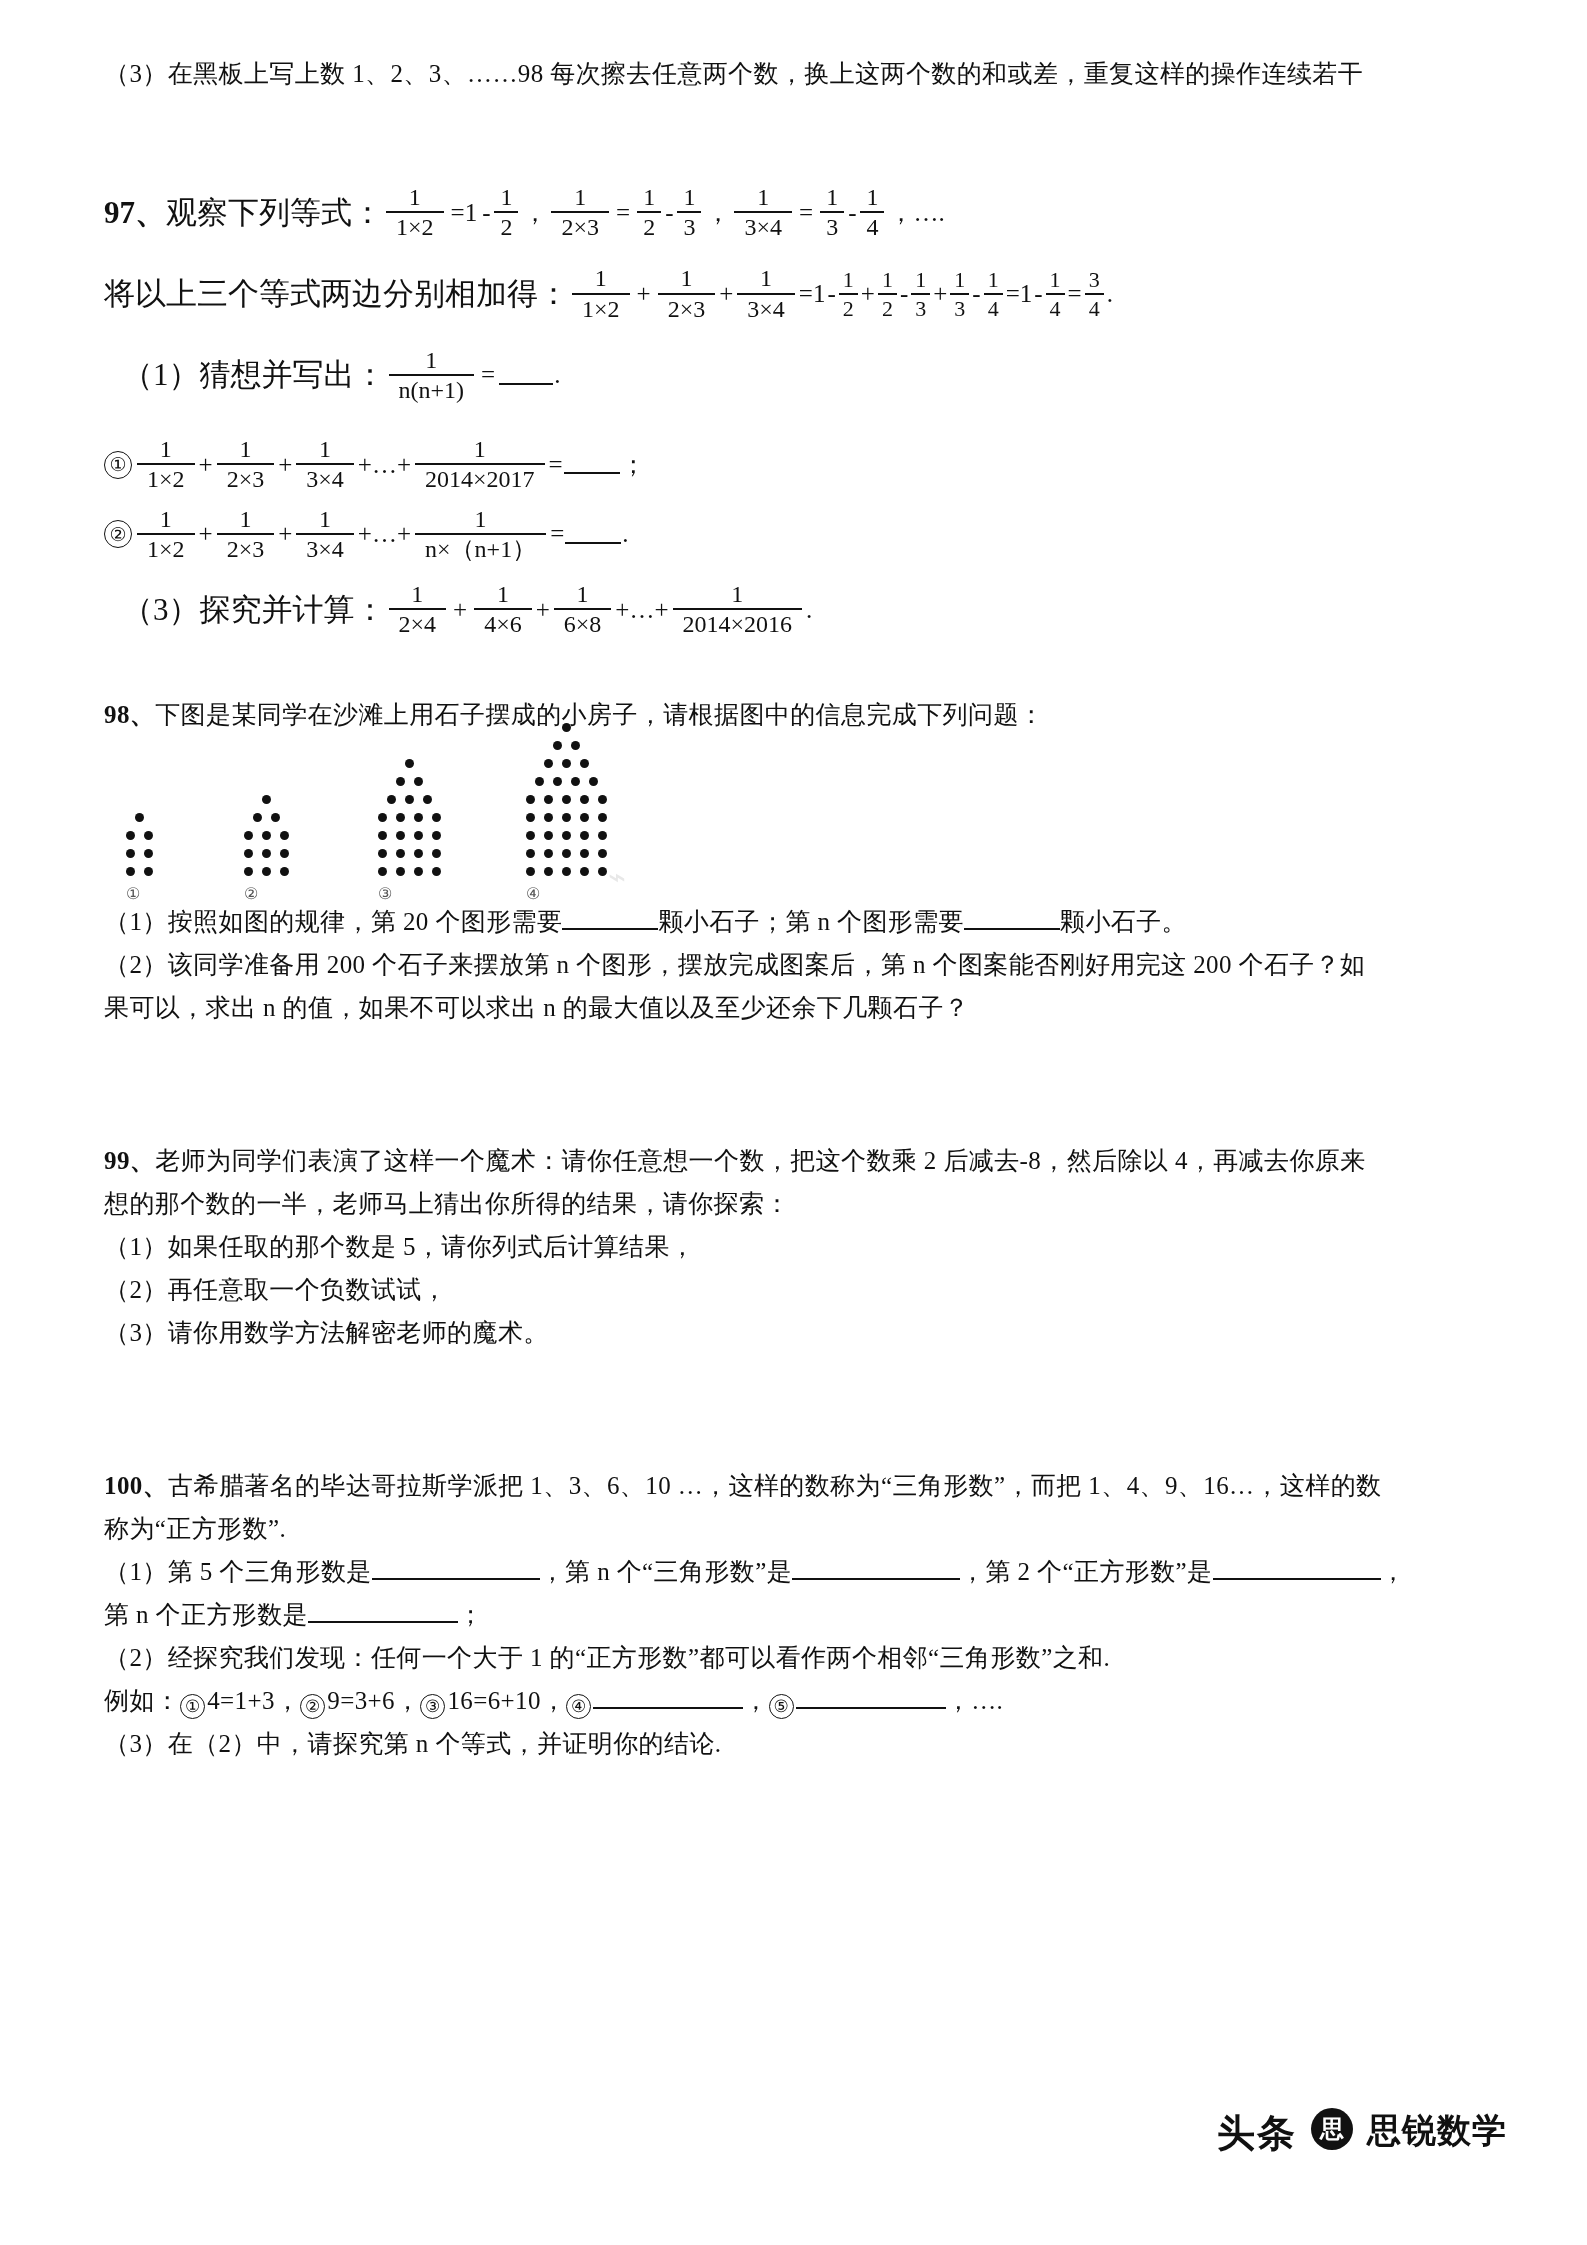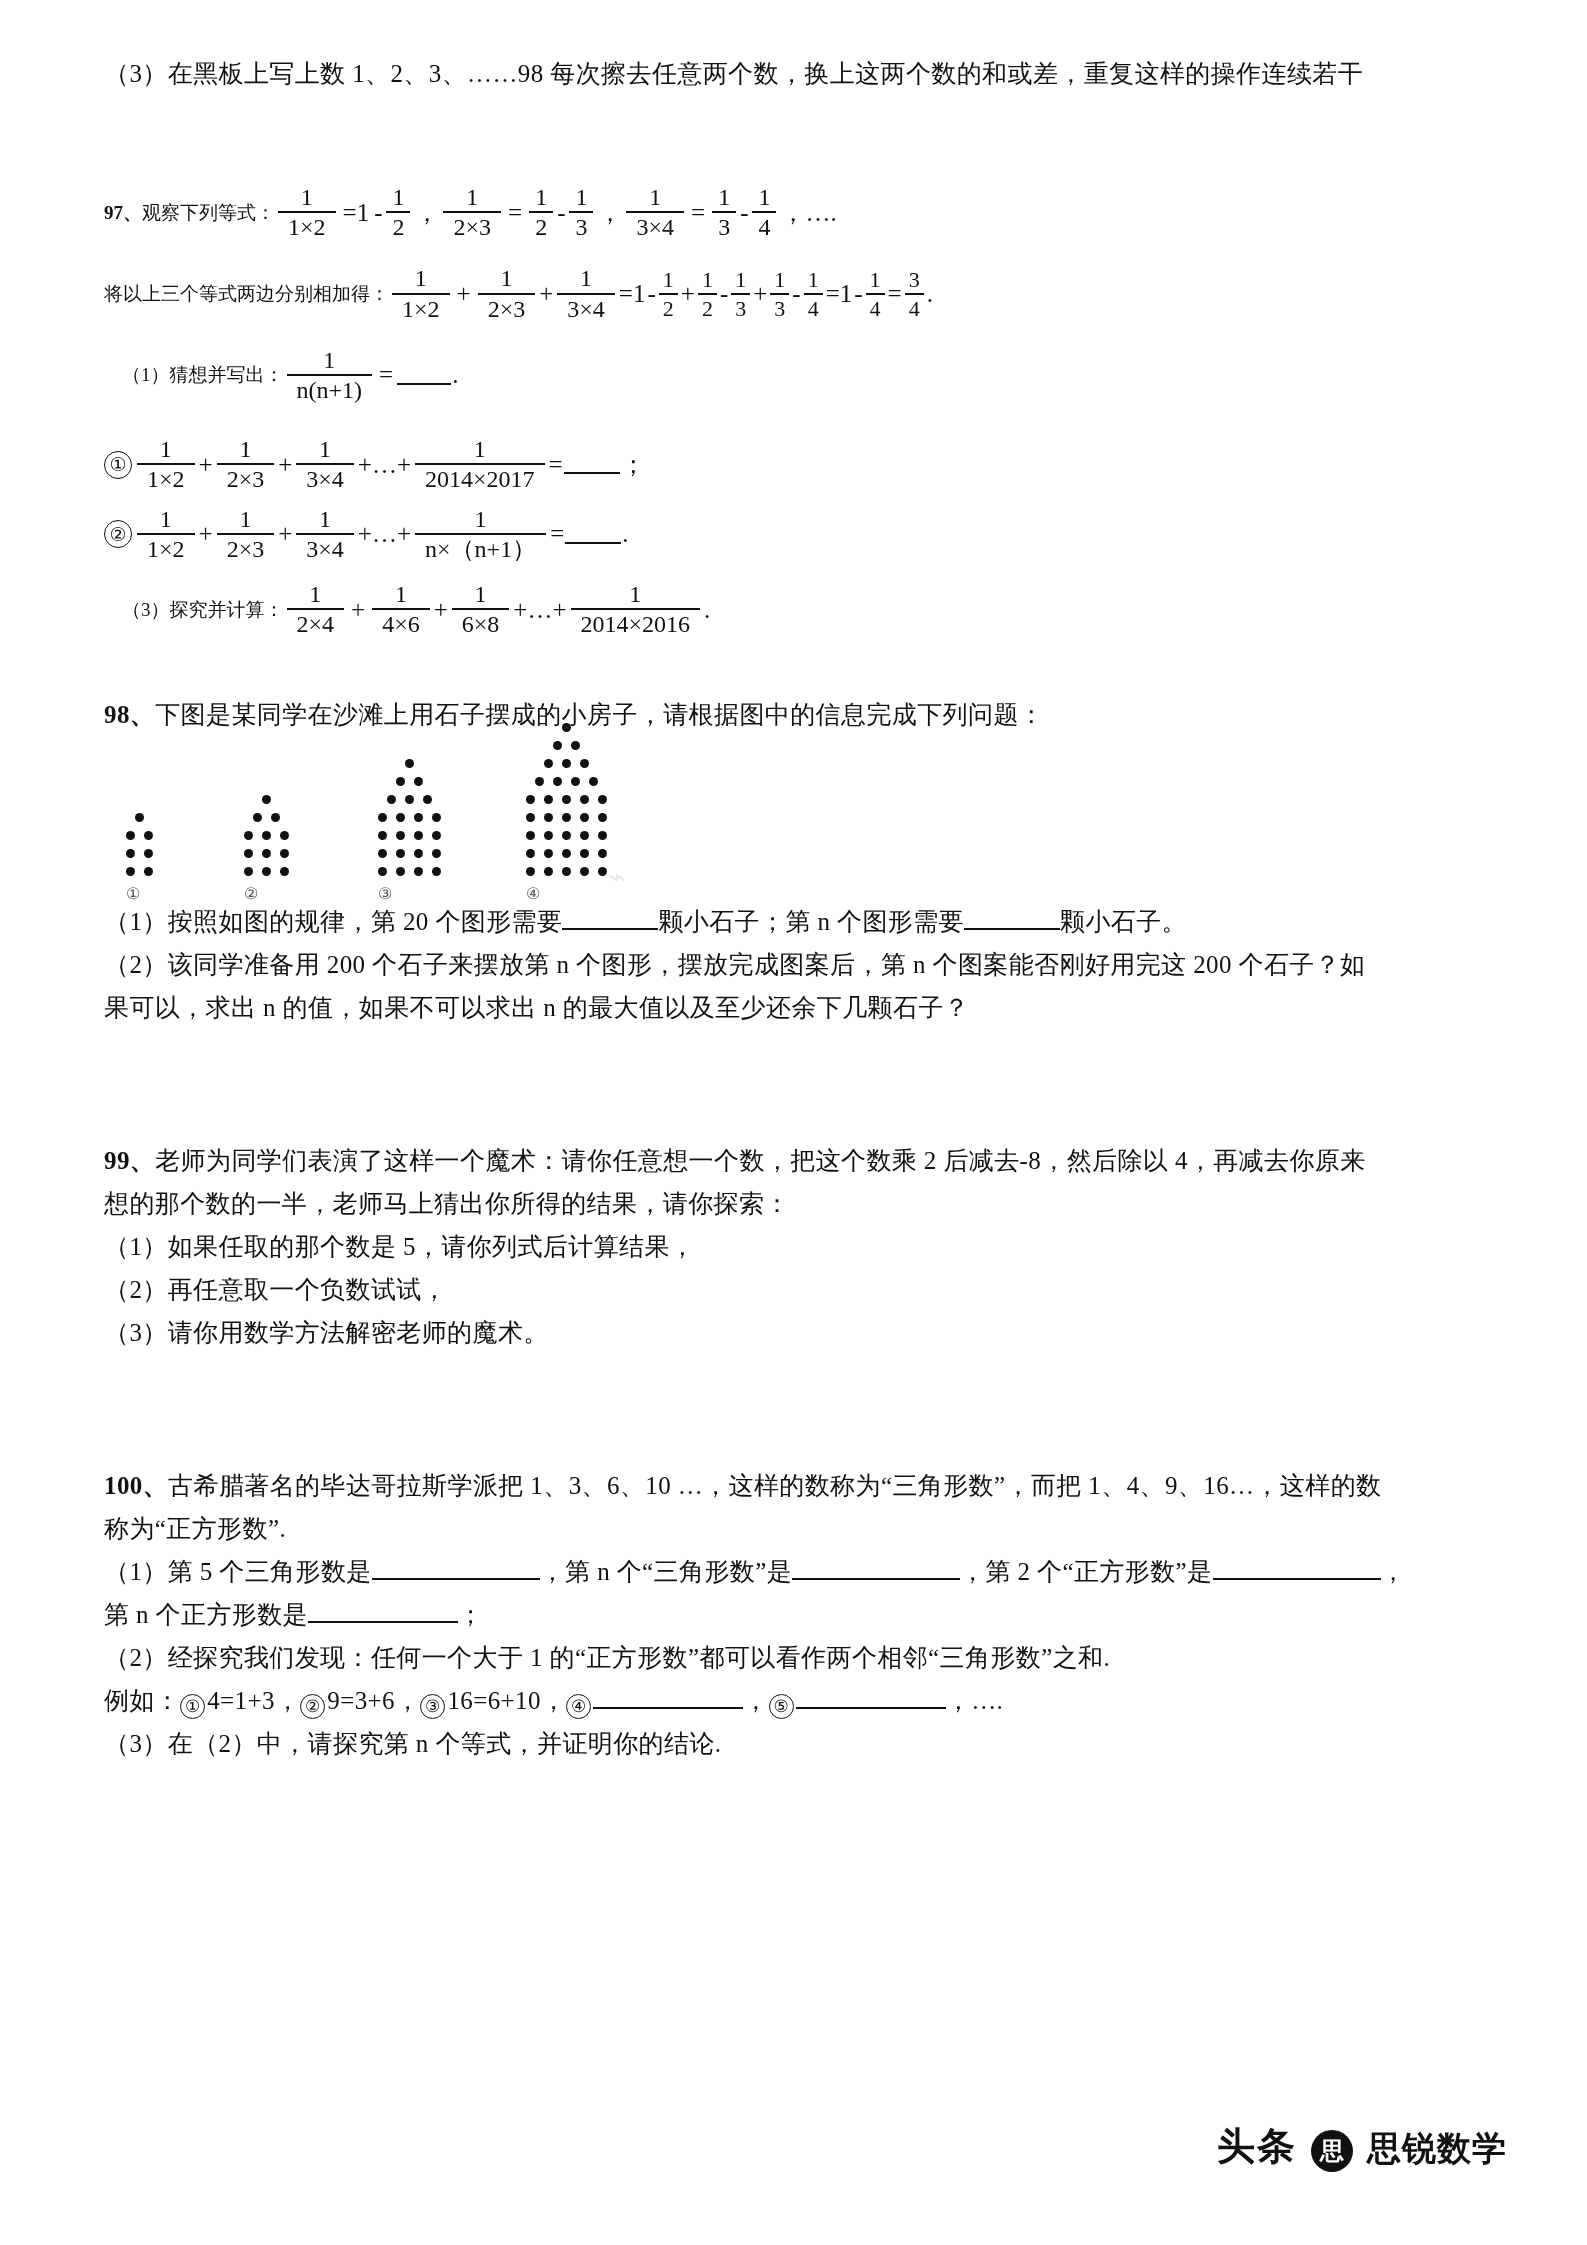--- a/index.html
+++ b/index.html
@@ -47,21 +47,21 @@
   
   .mathline {
     display: flex;
     align-items: center;
     flex-wrap: nowrap;
     font-size: 25px;
     line-height: 30px;
     white-space: nowrap;
   }
   .mathline .lead {
-    font-size: 19px;
+    font-size: 31px;
     line-height: 30px;
   }
   .frac {
     display: inline-flex;
     flex-direction: column;
     align-items: stretch;
     vertical-align: middle;
     text-align: center;
     margin: 0 3px;
     font-size: 24px;
@@ -132,23 +132,23 @@
     position: absolute;
     opacity: 0.22;
     font-size: 30px;
     color: #999;
   }
 
   
   .brand {
     position: absolute;
     right: 96px;
-    bottom: 73px;
+    bottom: 86px;
     display: flex;
-    align-items: flex-end;
+    align-items: flex-start;
     gap: 14px;
     font-family: "Liberation Sans", sans-serif;
   }
   .brand .toutiao {
     font-size: 38px;
     font-weight: bold;
     letter-spacing: 2px;
     color: #111;
   }
   .brand .seal {

